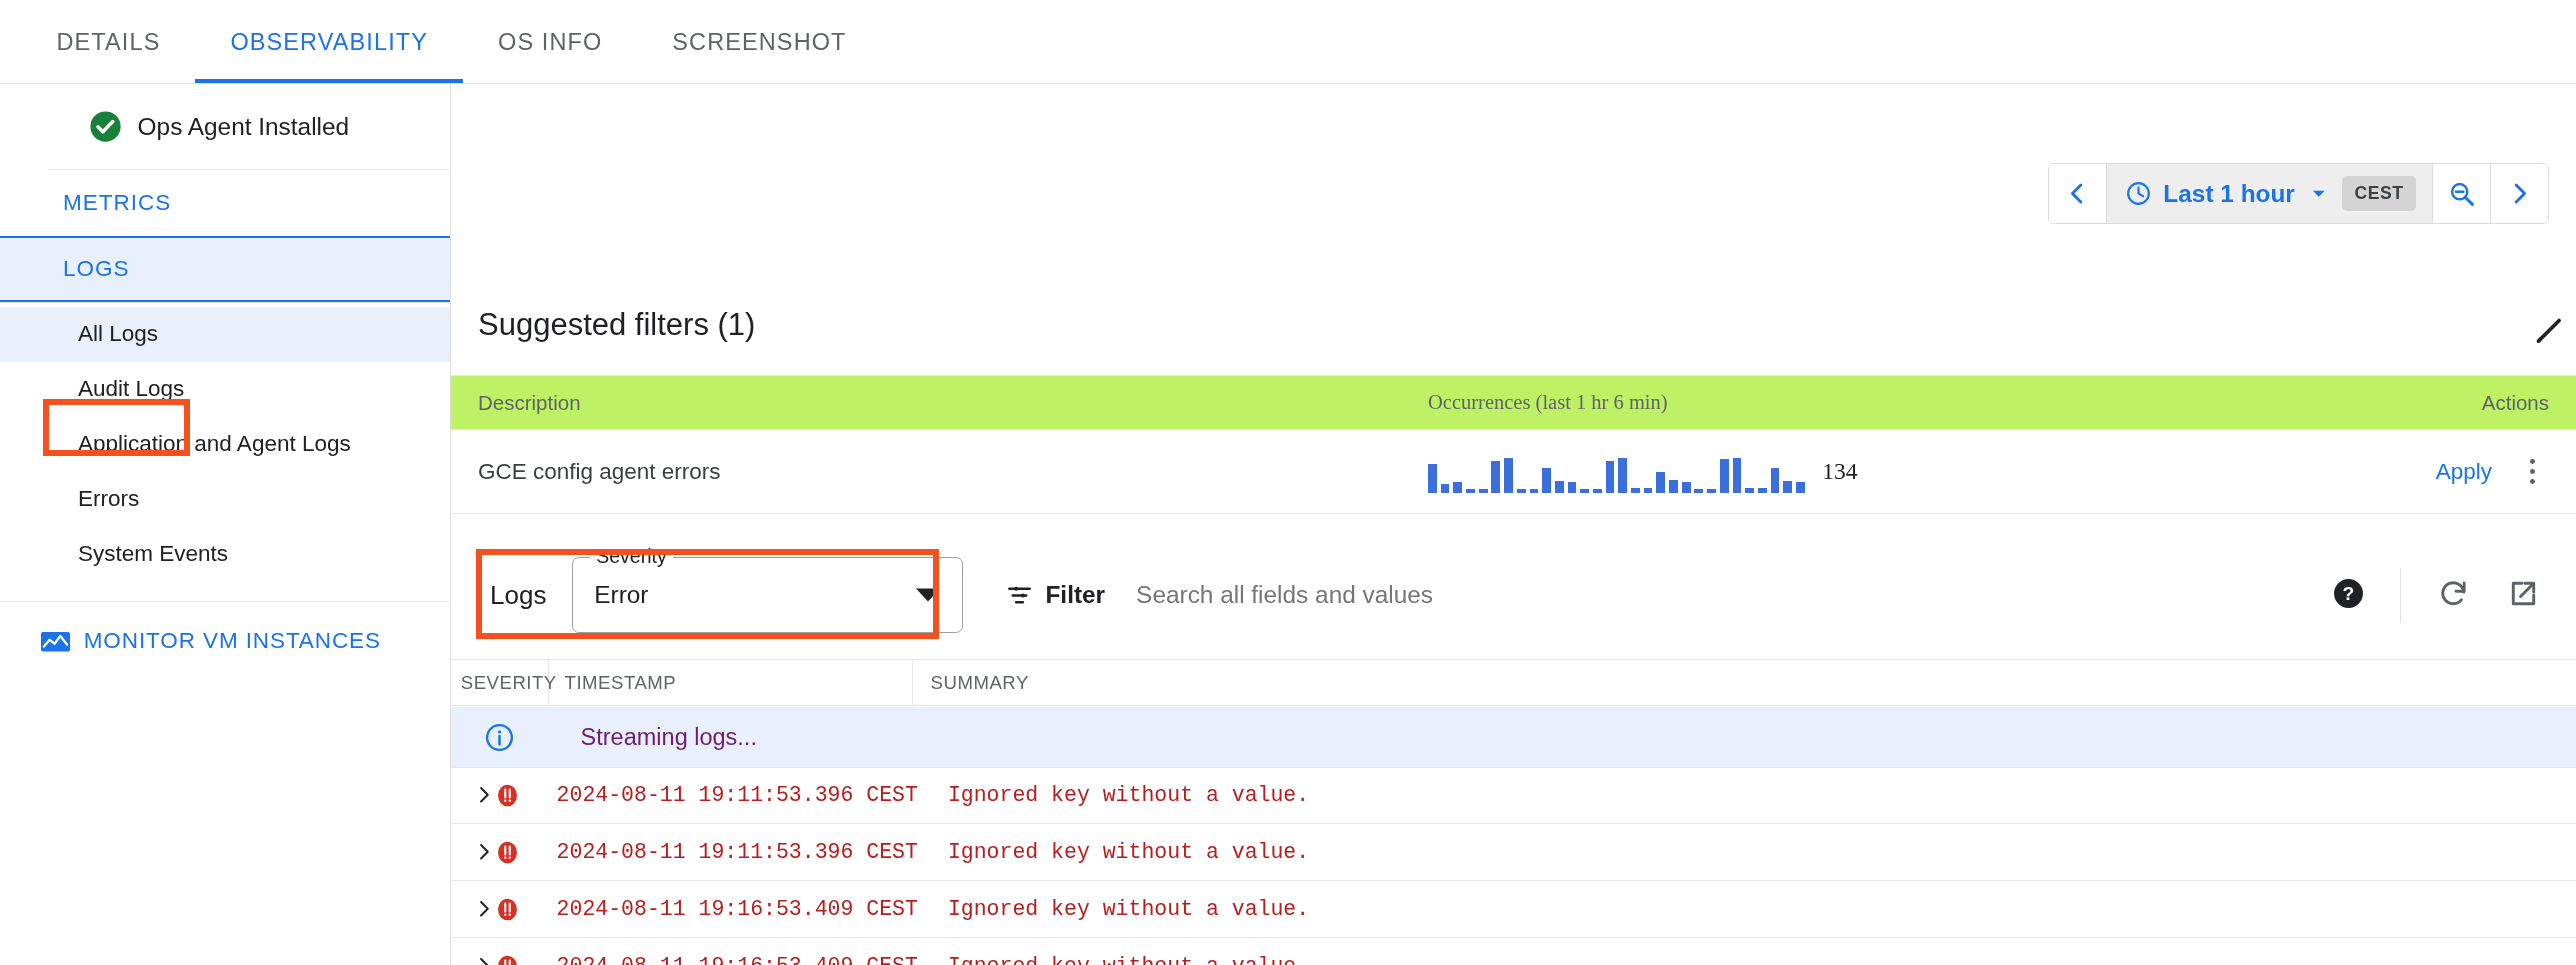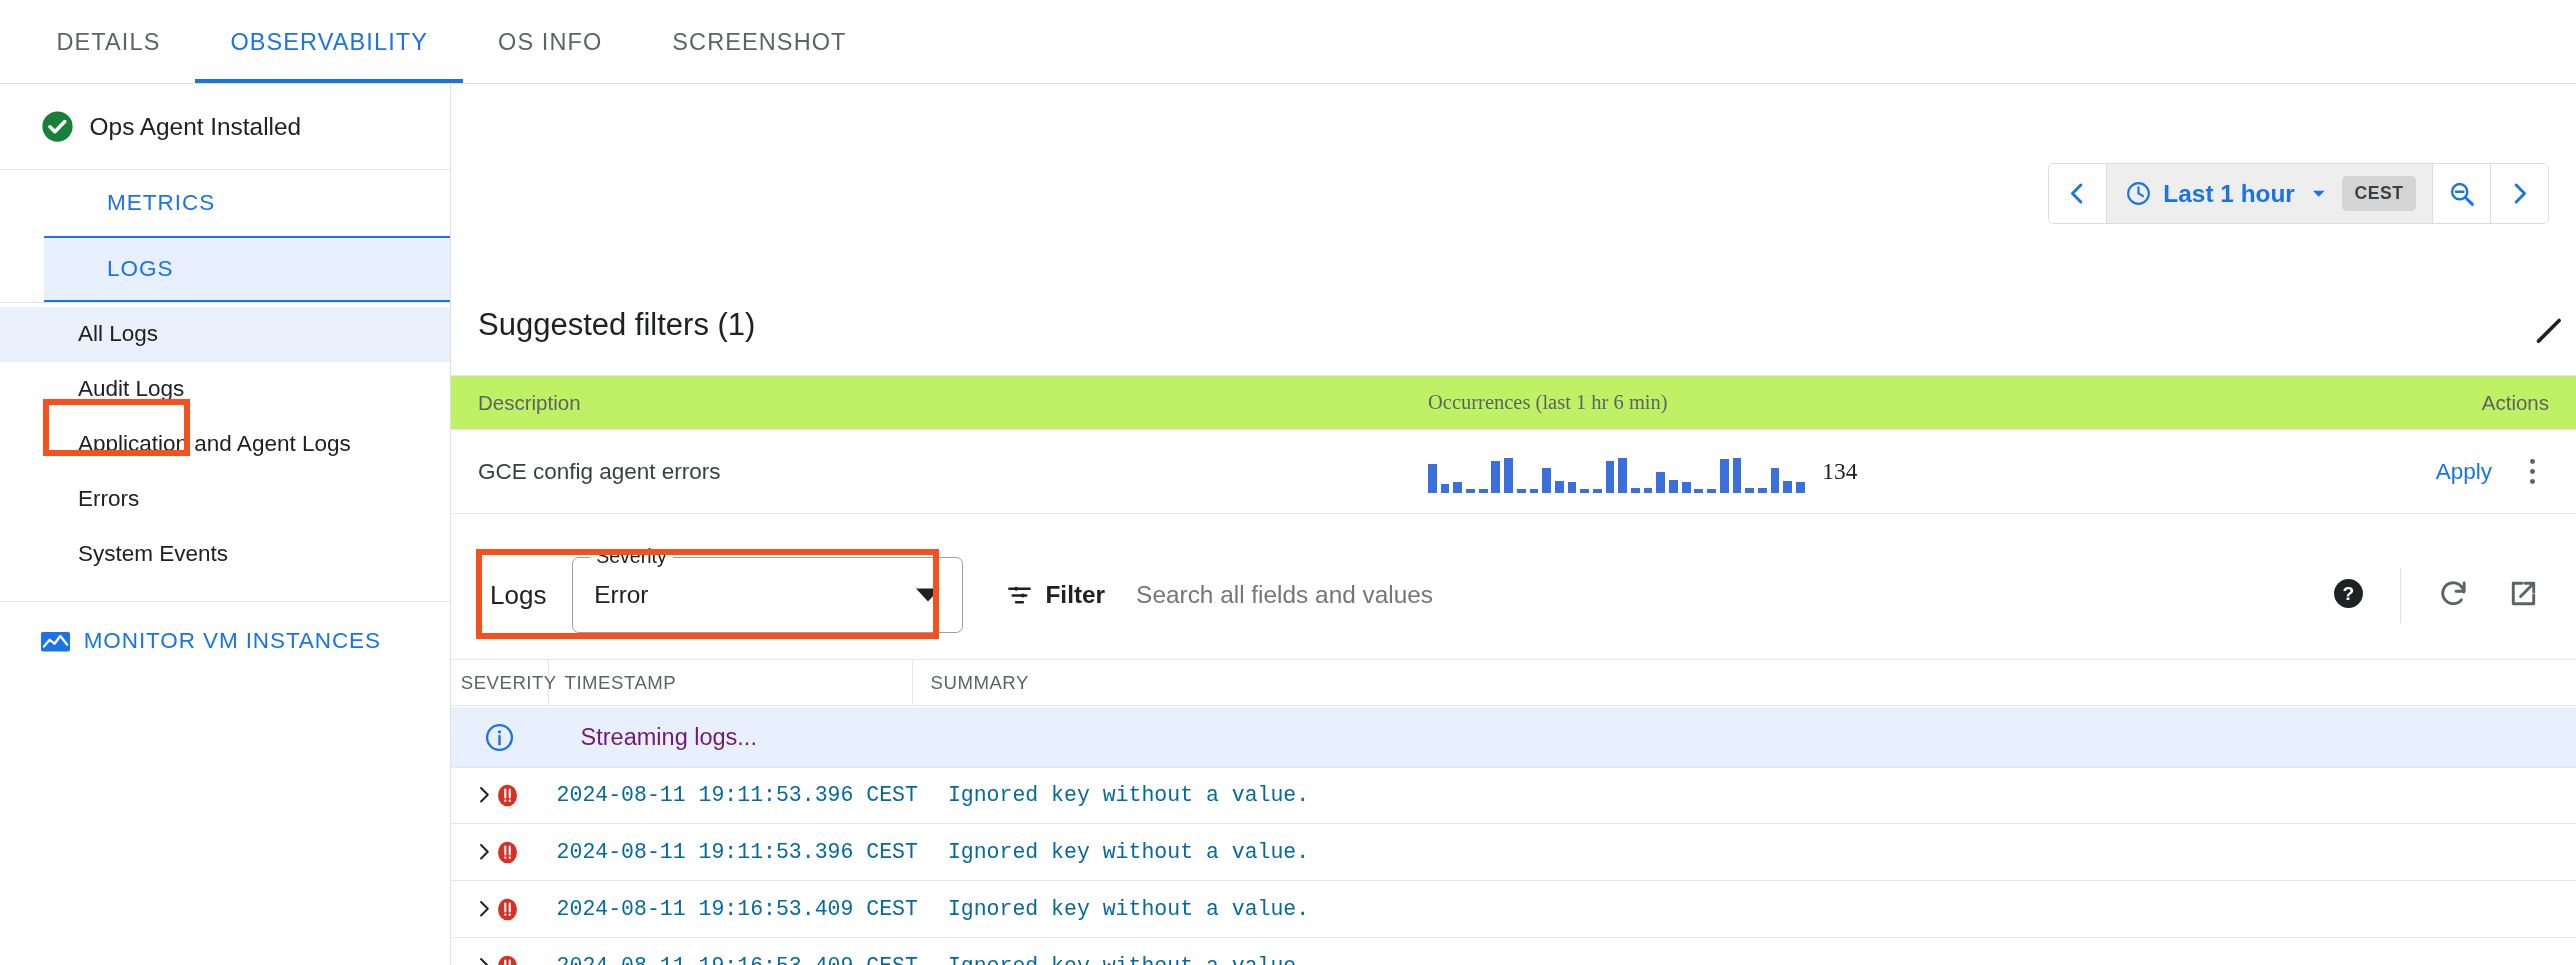--- a/index.html
+++ b/index.html
@@ -50,29 +50,30 @@
   .sidebar {
     width: 451px; height: 881px;
     background: #fff;
     border-right: 1px solid #e0e0e0;
     position: relative;
   }
   .agent-row {
     height: 86px; display: flex; align-items: center;
     padding-left: 41px; gap: 15.6px;
     border-bottom: 1px solid #e6e6e6;
+    margin-left: 48px;
   }
   .check-icon { width: 33px; height: 33px; flex: 0 0 auto; }
   .agent-label { font-size: 24.4px; color: #202124; }
 
   .nav-section {
     height: 66px; display: flex; align-items: center;
     padding-left: 63px;
     font-size: 22.5px; letter-spacing: 1px;
-    color: #1a73e8; cursor: pointer; margin-left: 44px;
+    color: #1a73e8; cursor: pointer;
   }
   .nav-section.selected {
     background: #e8f0fe;
     border-top: 2px solid #1a73e8;
     border-bottom: 2px solid #1a73e8;
   }
   .nav-sub-wrap { border-top: 1px solid #e6e6e6; padding-top: 3.9px; }
   .nav-sub {
     height: 55px; display: flex; align-items: center;
     padding-left: 78px;
@@ -219,21 +220,21 @@
     display: flex; align-items: center; gap: 17.6px; padding-left: 33px;
     border-bottom: 1px solid #dde6f7;
   }
   .streaming-text { color: #701a75; font-size: 23.5px; margin-left: 48px; }
 
   .log-rows { position: absolute; top: 683px; left: 0; width: 100%; }
   .log-row {
     height: 57px; display: flex; align-items: center;
     border-bottom: 1px solid #e6e6e6;
     font-family: "Liberation Mono", monospace;
-    font-size: 21.5px; color: #0369a1;
+    font-size: 21.5px; color: #b91c1c;
     white-space: nowrap; overflow: hidden;
   }
   .lr-chev { width: 43px; padding-left: 21.5px; display: flex; align-items: center; cursor: pointer; }
   .lr-sev  { width: 45px; display: flex; align-items: center; }
   .lr-ts   { width: 405px; padding-left: 17.6px; }
   .lr-sum  { flex: 1; padding-left: 3.9px; overflow: hidden; text-overflow: ellipsis; }
 </style>
 </head>
 <body>
 

